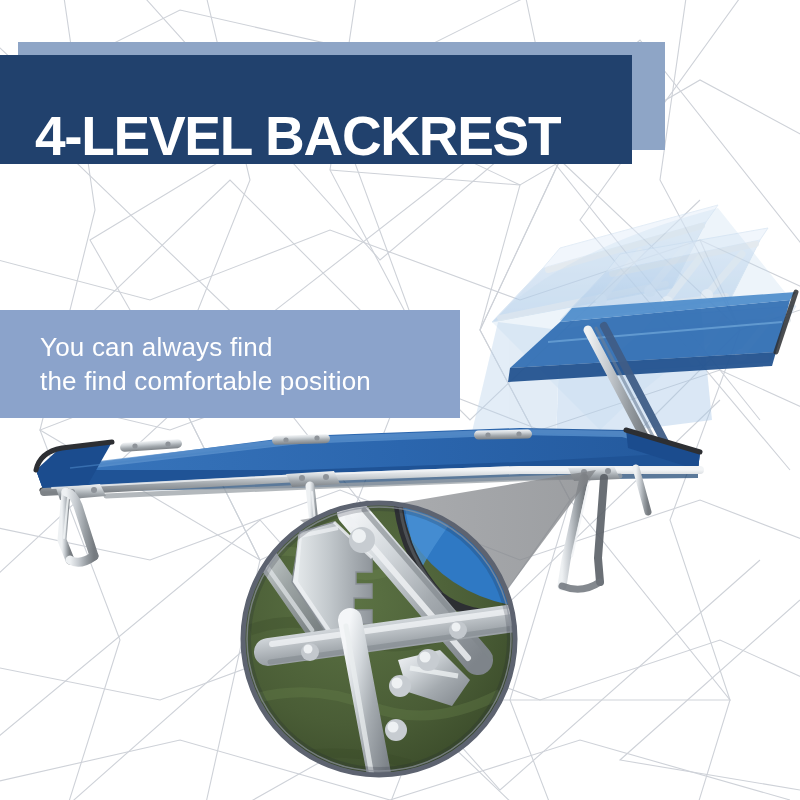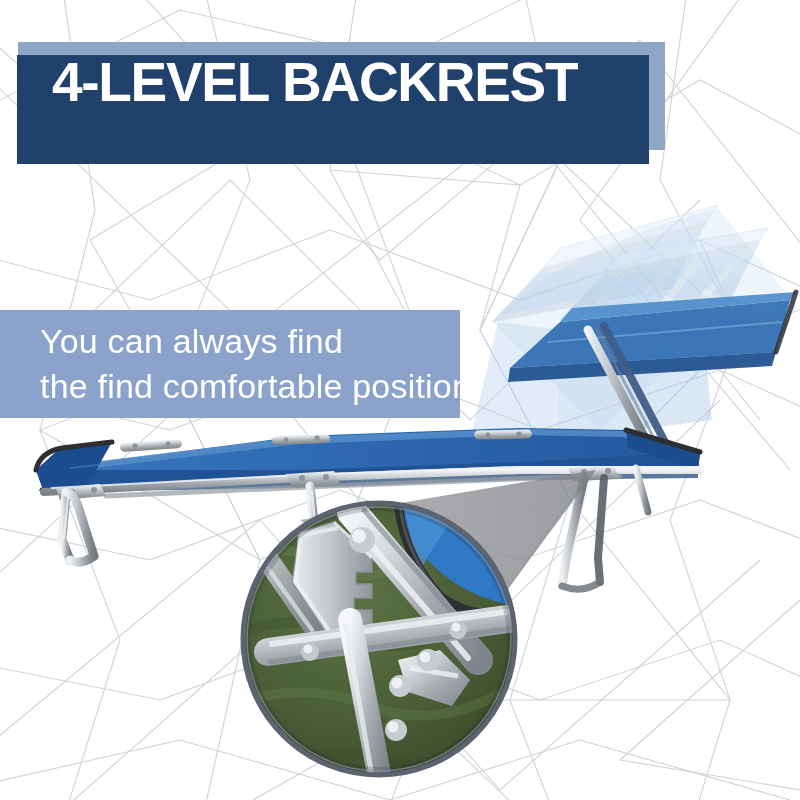--- a/index.html
+++ b/index.html
@@ -38,22 +38,21 @@
     background: #8ea5c6;
   }
   .title-bar {
     position: absolute;
     left: 0;
     top: 55px;
     width: 632px;
     height: 109px;
     background: #21416d;
     display: flex;
-    align-items: flex-start;
-    margin-left: 17px;
+    align-items: flex-end;
   }
   .title-text {
     color: #ffffff;
     font-family: "Liberation Sans", sans-serif;
     font-size: 55px;
     font-weight: bold;
     letter-spacing: -1.3px;
     padding-left: 35px;
     line-height: 1;
     white-space: nowrap;
@@ -67,21 +66,21 @@
     width: 460px;
     height: 108px;
     background: #8ba3cb;
     display: flex;
     flex-direction: column;
     justify-content: center;
   }
   .subtitle-line {
     color: #ffffff;
     font-family: "Liberation Sans", sans-serif;
-    font-size: 34px;
+    font-size: 26px;
     font-weight: 400;
     letter-spacing: 0.2px;
     padding-left: 40px;
     line-height: 1.32;
     white-space: nowrap;
   }
 
   
   #product-art {
     position: absolute;

